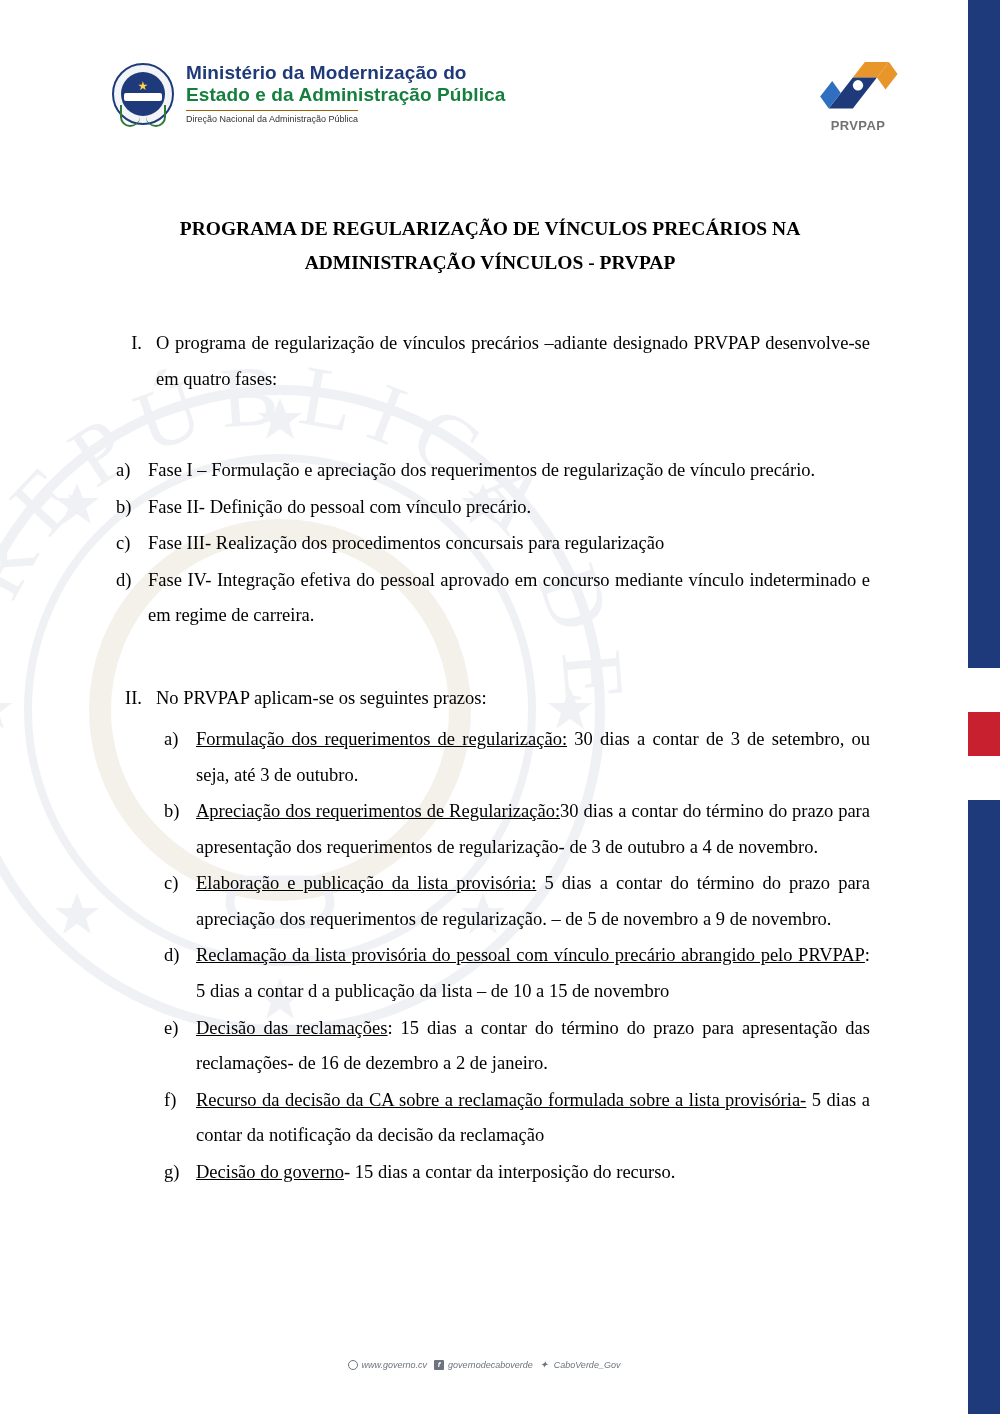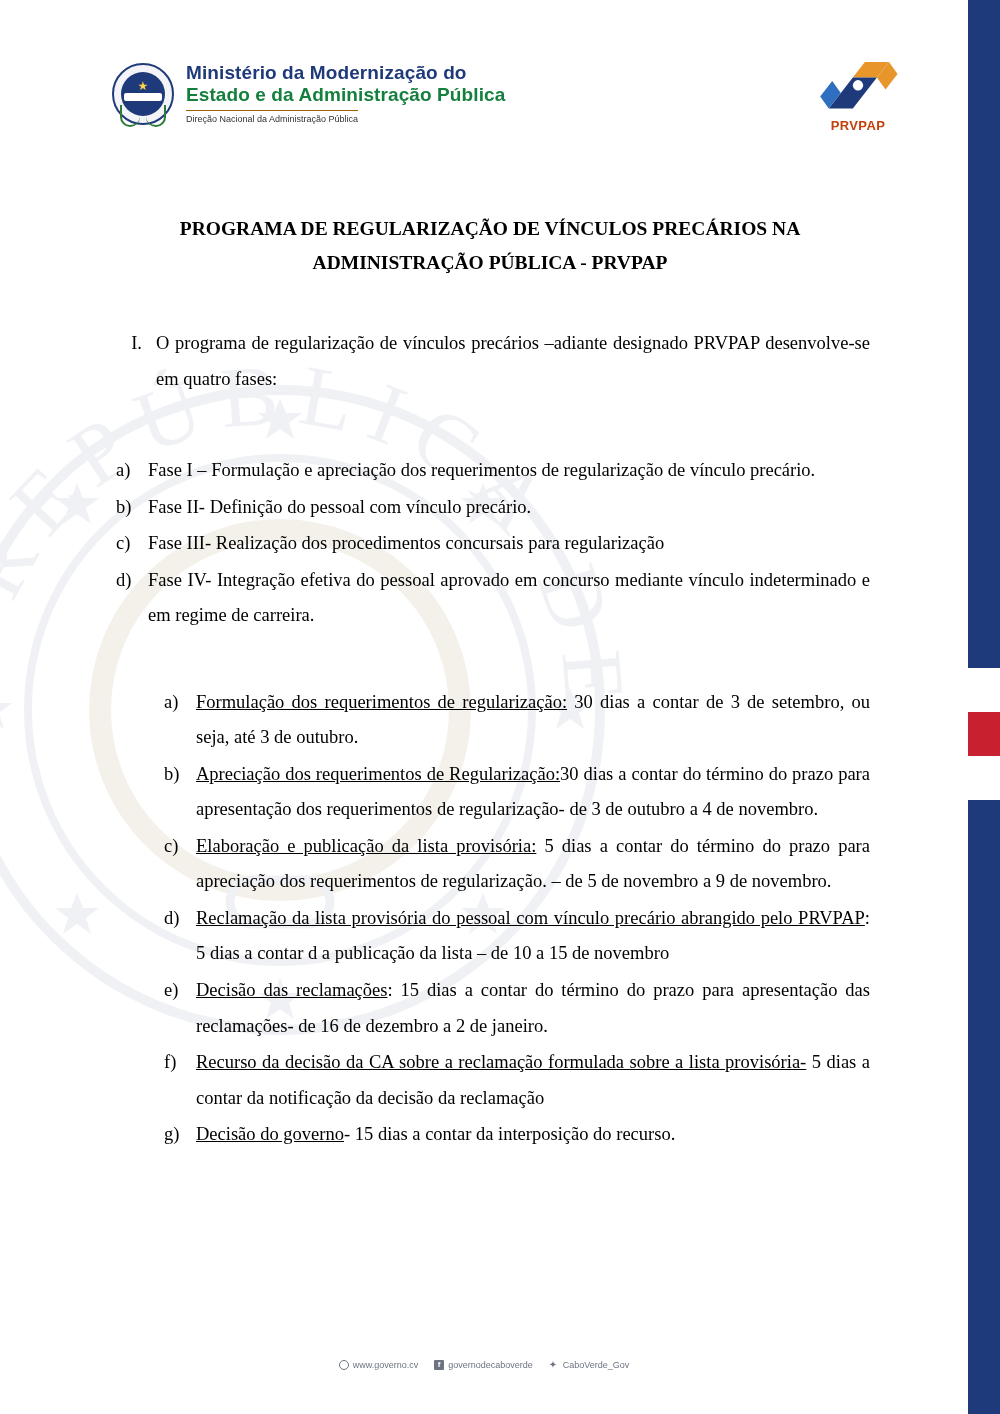--- a/index.html
+++ b/index.html
@@ -107,21 +107,21 @@
 
   .logo-right {
     position: absolute;
     right: 60px; top: 4px;
     width: 100px;
     text-align: center;
   }
   .prvpap-mark { width: 86px; height: 58px; margin: 0 auto; display: block; }
   .prvpap-word {
     font-family: "Liberation Sans", sans-serif;
-    font-size: 13px; font-weight: 700; color: #c2410c;
+    font-size: 13px; font-weight: 700; color: #737373;
     letter-spacing: .4px;
     margin-top: 2px;
   }
 
   
   .doc {
     position: absolute;
     top: 212px;
     left: 110px;
     width: 760px;
@@ -182,24 +182,25 @@
   .sec2 .lvl2-list { margin-left: 48px; }
 
   
   .footer {
     position: absolute;
     left: 0; right: 32px;
     bottom: 44px;
     display: flex;
     justify-content: center;
     align-items: center;
-    gap: 16px;
+    gap: 7px;
     font-family: "Liberation Sans", sans-serif;
     font-size: 9px;
     color: #6d7480;
+    font-style: italic;
   }
   .footer .fitem { display: flex; align-items: center; gap: 4px; }
   .fico {
     width: 10px; height: 10px;
     display: inline-block;
     flex: none;
   }
   .fico.globe { border: 1px solid #6d7480; border-radius: 50%; }
   .fico.fb {
     background: #6d7480; color: #ffffff; border-radius: 1px;
@@ -287,21 +288,21 @@
     </svg>
     <div class="prvpap-word">PRVPAP</div>
   </div>
 
 </div>
 
 <div class="doc">
 
   <h1 class="title">
     <span class="l1">PROGRAMA DE REGULARIZAÇÃO DE VÍNCULOS PRECÁRIOS NA</span>
-    <span class="l2">ADMINISTRAÇÃO PÚBLICA - PRVPAP</span>
+    <span class="l2">ADMINISTRAÇÃO VÍNCULOS - PRVPAP</span>
   </h1>
 
   <div class="sec1">
     <div class="lvl1-item">
       <div class="lvl1-marker">I.</div>
       <div class="lvl1-text">O programa de regularização de vínculos precários –adiante designado PRVPAP desenvolve-se em quatro fases:</div>
     </div>
 
     <div class="block-gap"></div>
 
@@ -321,20 +322,24 @@
       <li class="lvl2-item">
         <div class="lvl2-marker">d)</div>
         <div class="lvl2-text">Fase IV- Integração efetiva do pessoal aprovado em concurso mediante vínculo indeterminado e em regime de carreira.</div>
       </li>
     </ul>
   </div>
 
   <div class="block-gap"></div>
 
   <div class="sec2">
+    <div class="lvl1-item">
+      <div class="lvl1-marker">II.</div>
+      <div class="lvl1-text">No PRVPAP aplicam-se os seguintes prazos:</div>
+    </div>
 
     <ul class="lvl2-list">
       <li class="lvl2-item">
         <div class="lvl2-marker">a)</div>
         <div class="lvl2-text"><span class="u">Formulação dos requerimentos de regularização:</span><span> 30 dias a contar de 3 de setembro, ou seja, até 3 de outubro.</span></div>
       </li>
       <li class="lvl2-item">
         <div class="lvl2-marker">b)</div>
         <div class="lvl2-text"><span class="u">Apreciação dos requerimentos de Regularização:</span><span>30 dias a contar do término do prazo para apresentação dos requerimentos de regularização- de 3 de outubro a 4 de novembro.</span></div>
       </li>

